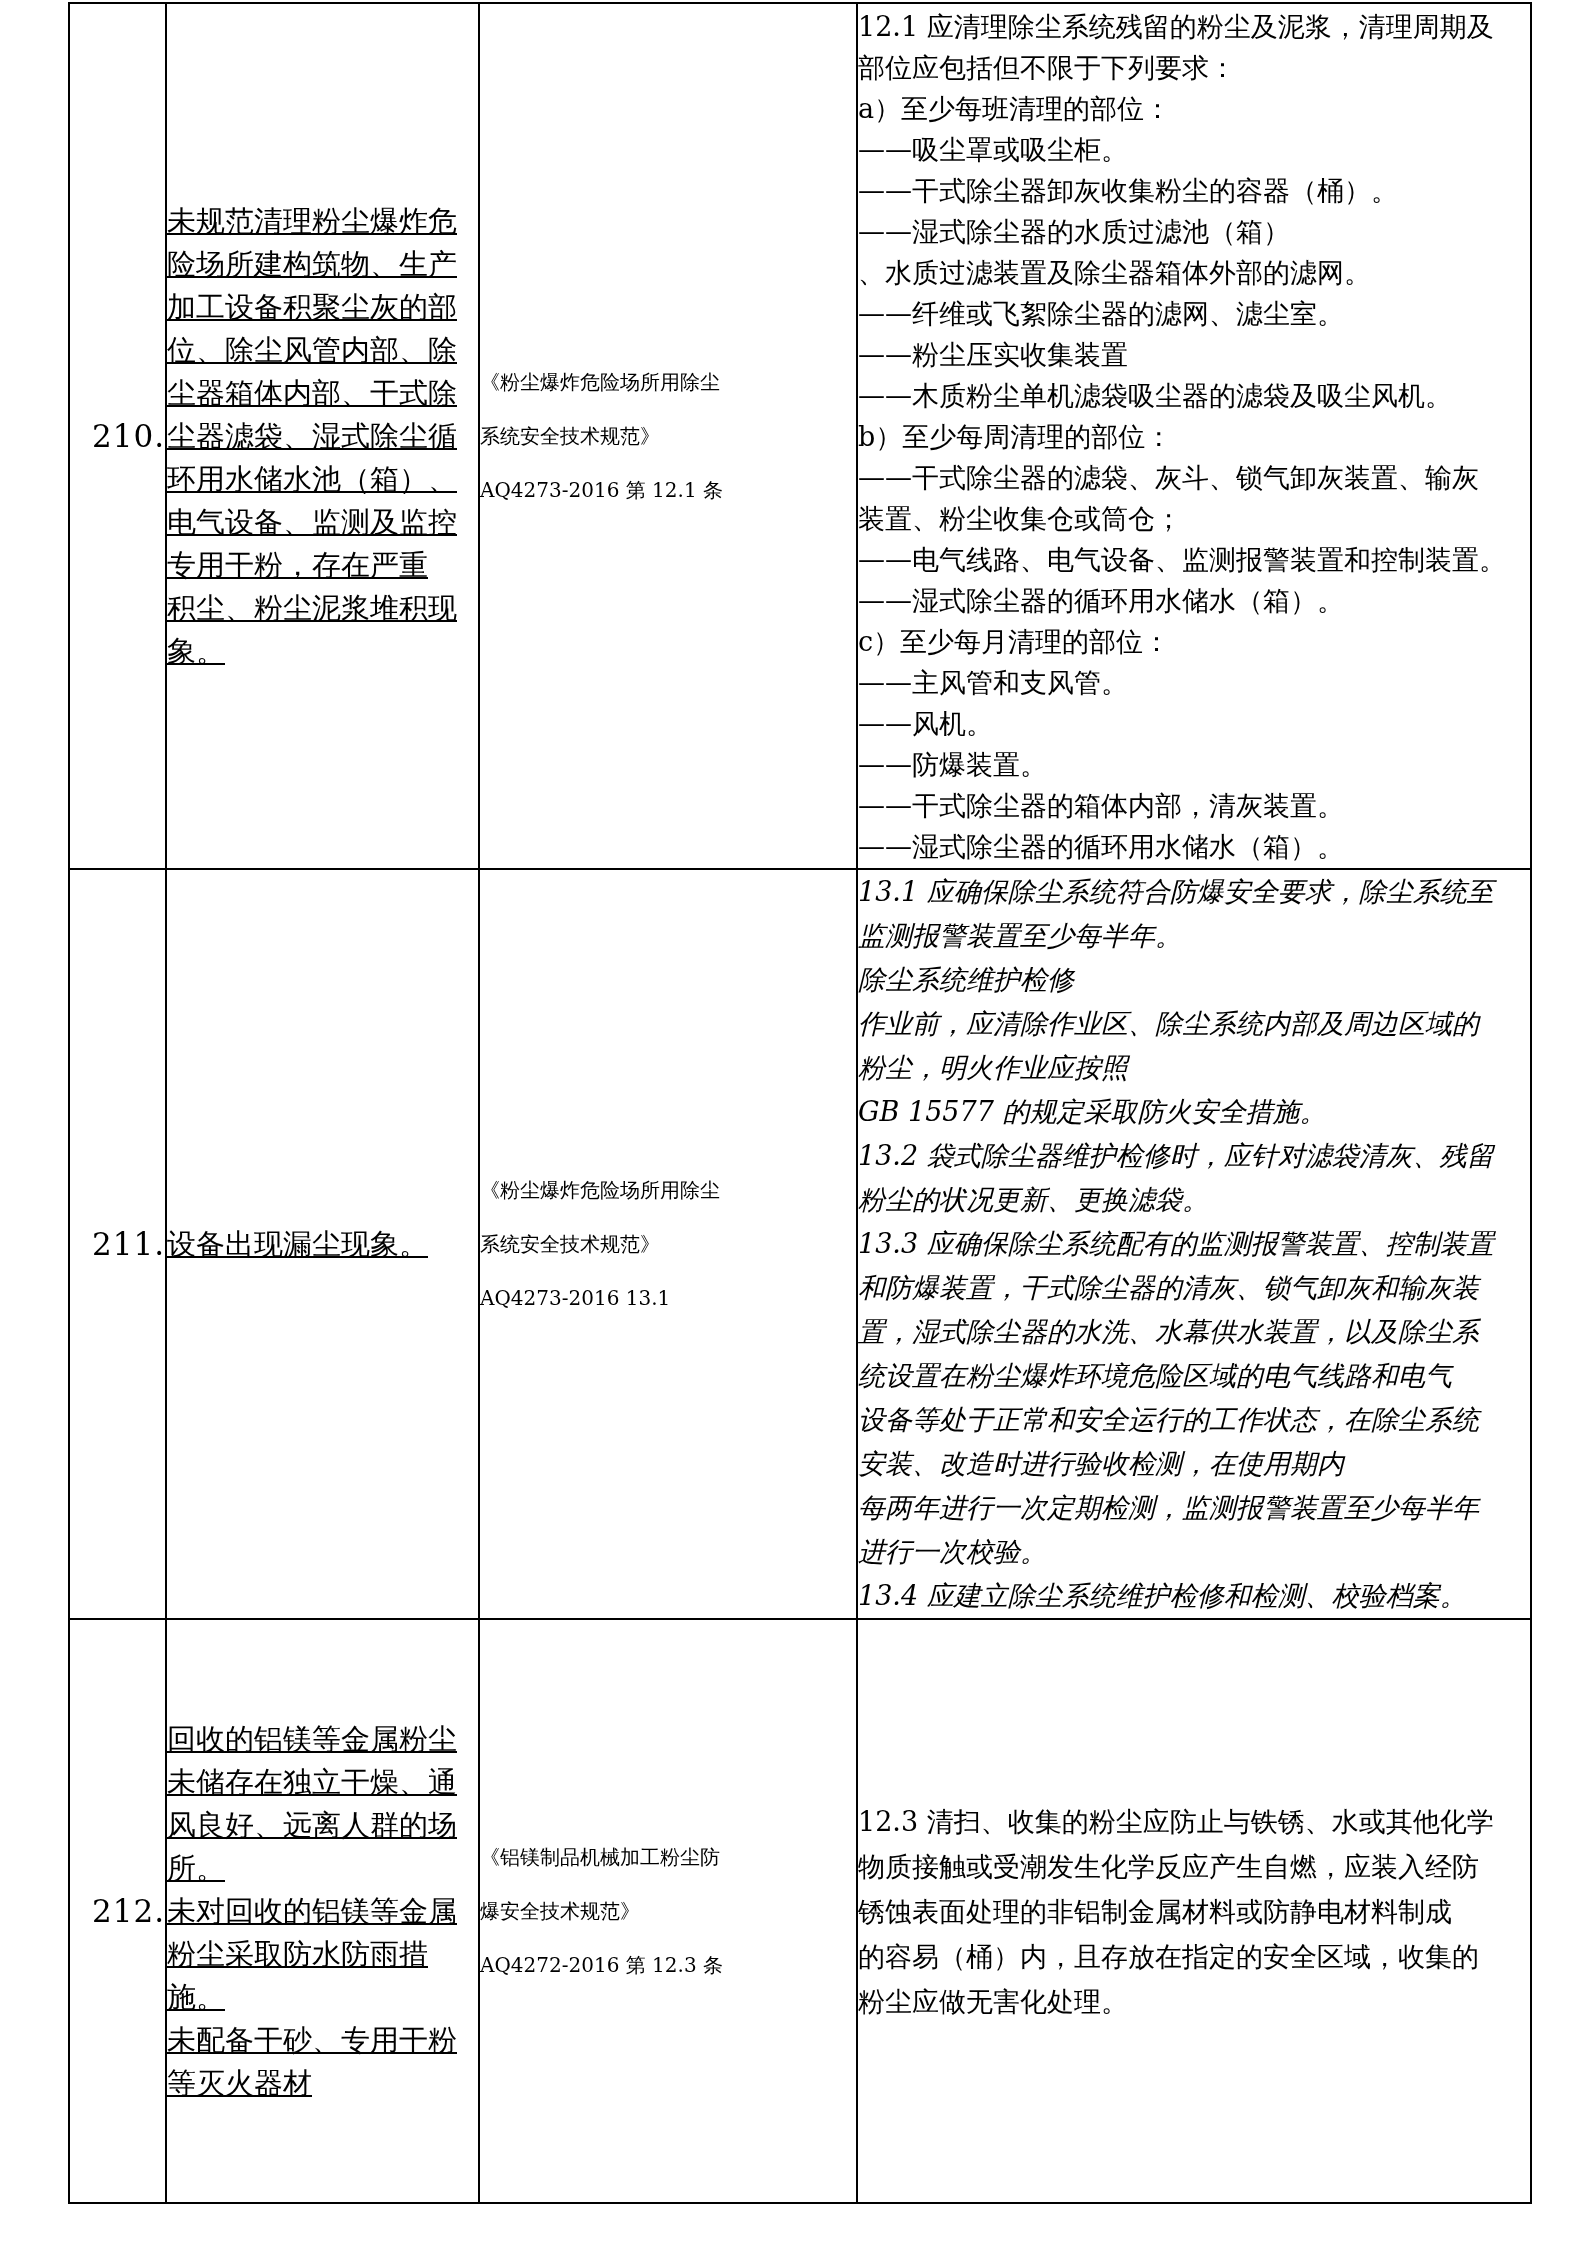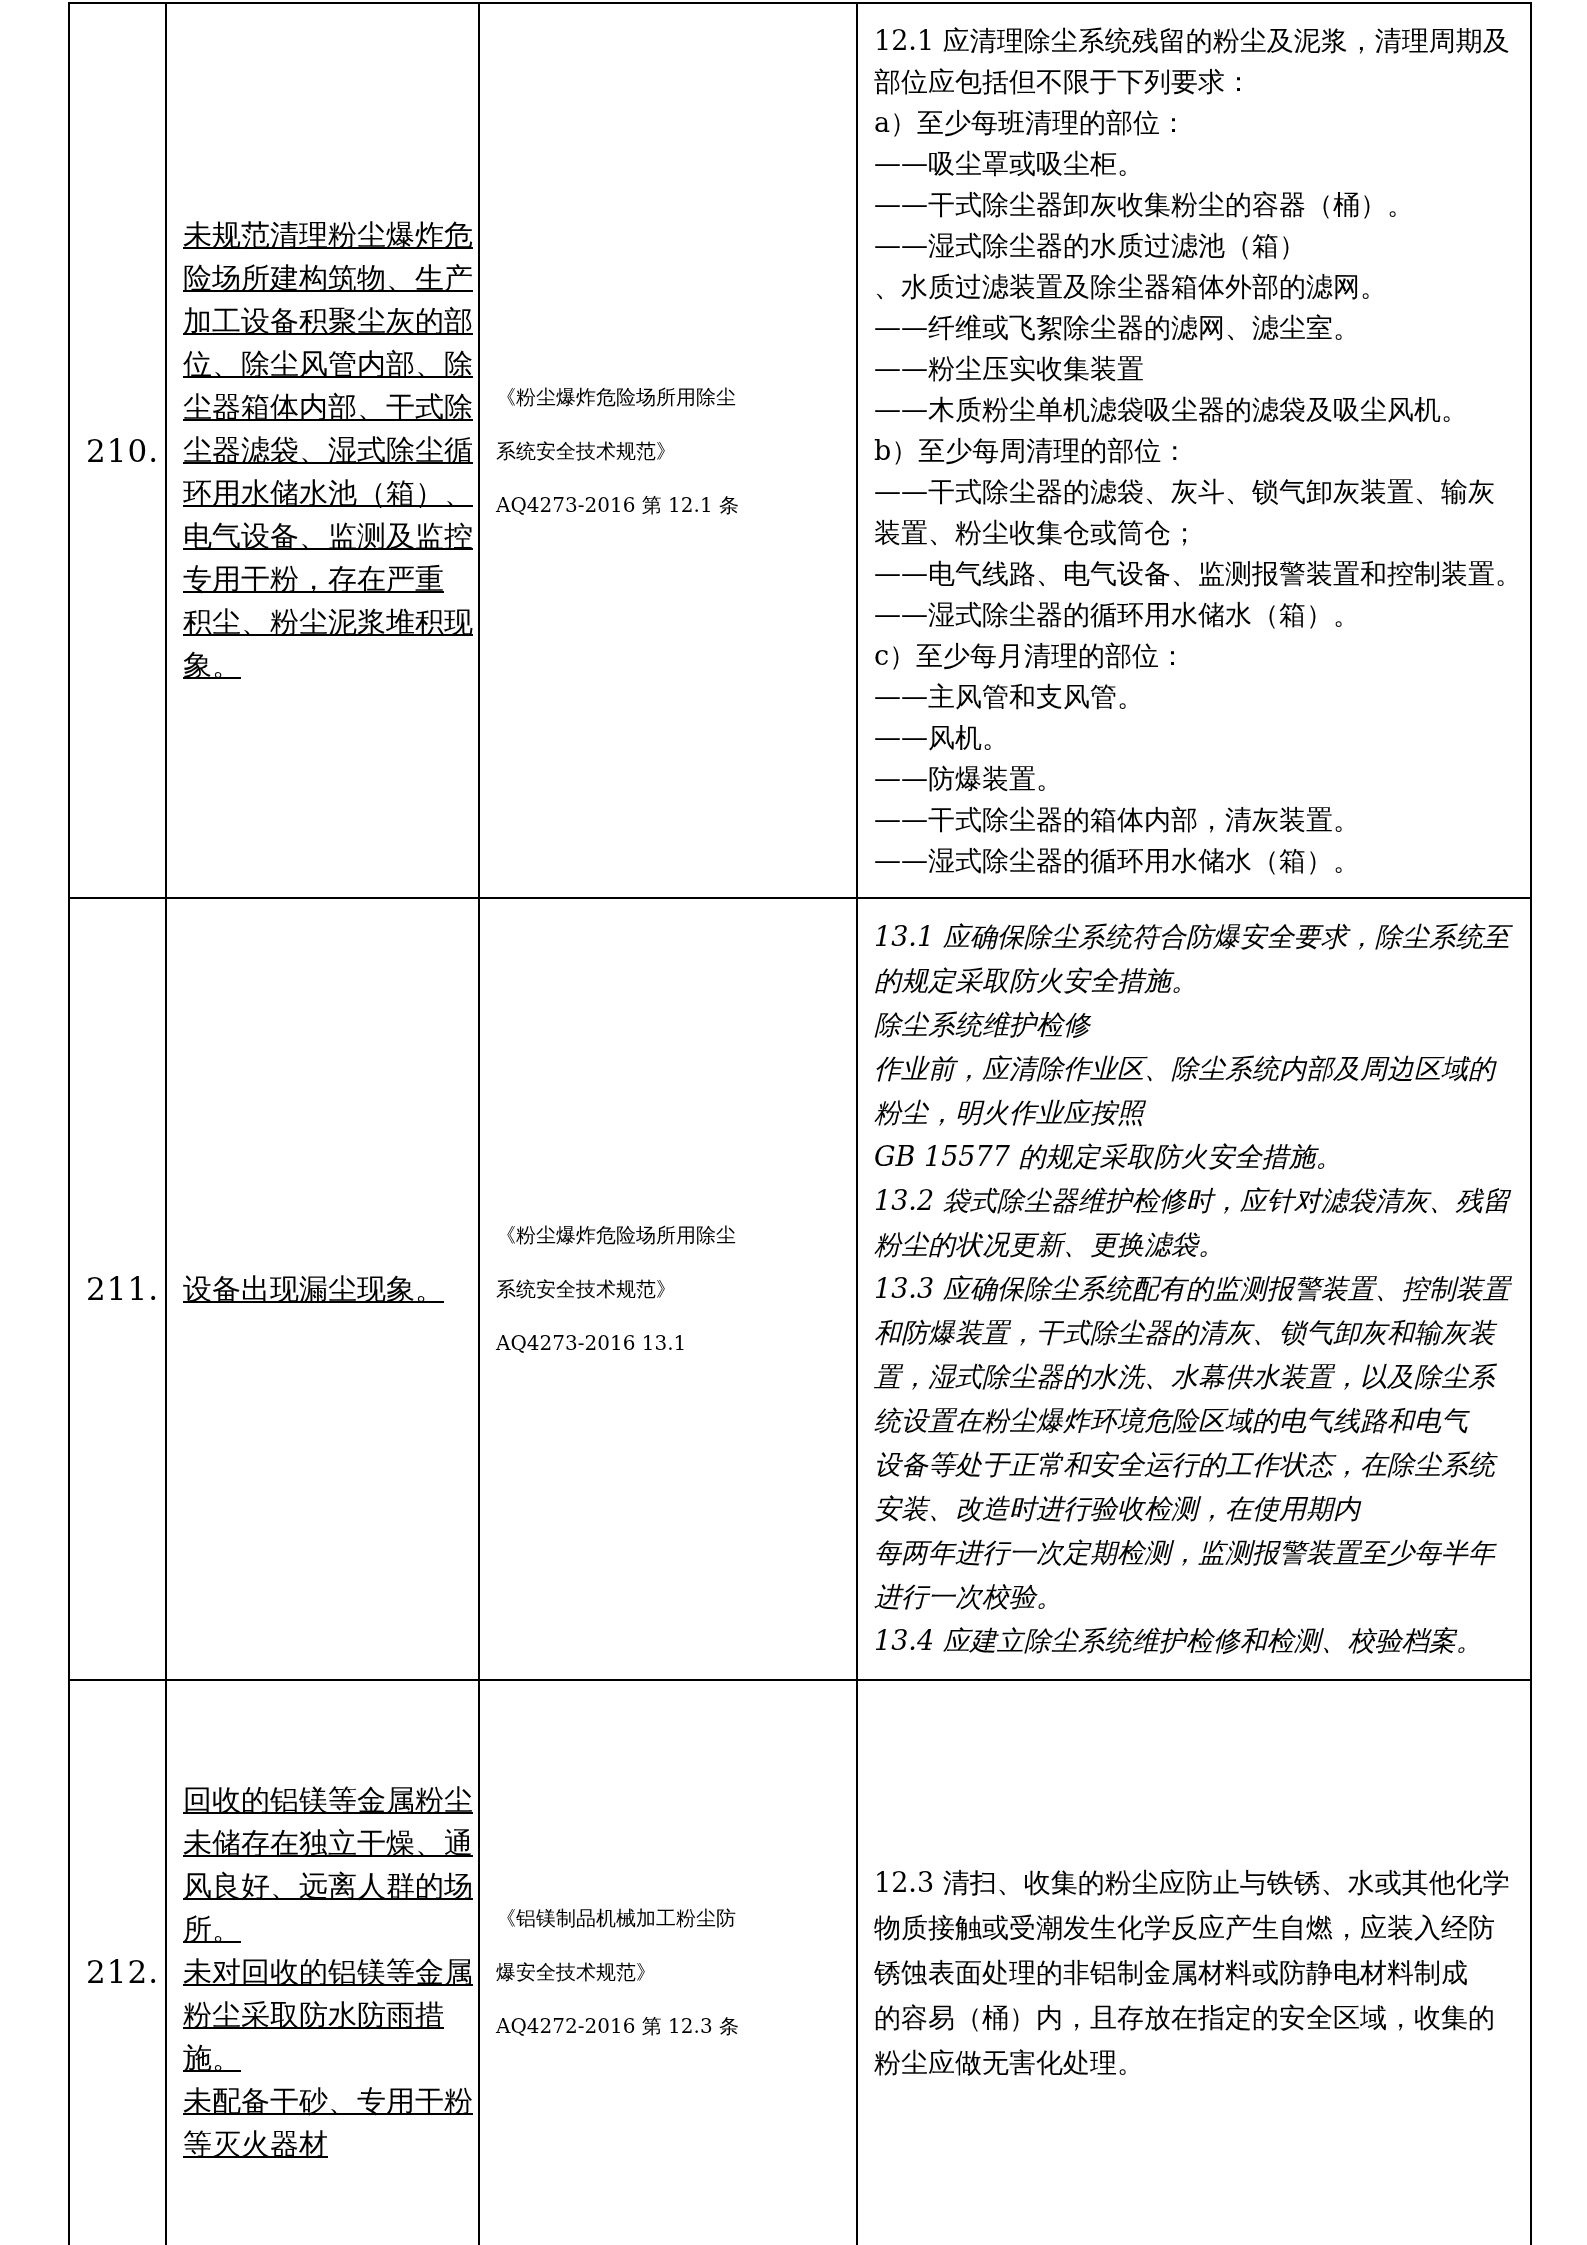--- a/index.html
+++ b/index.html
@@ -14,21 +14,21 @@
   table.tbl{
     position:absolute;left:68px;top:2px;
     width:1462px;
     border-collapse:collapse;
     table-layout:fixed;
   }
   table.tbl td{
     border:2px solid #000;
     vertical-align:middle;
     overflow:hidden;
-    padding:16px;
+    padding:0;
   }
   tr.r0{height:866px;}
   tr.r1{height:750px;}
   tr.r2{height:584px;}
 
   td.num{text-align:right;}
   td.num div{font-size:31px;letter-spacing:1px;}
 
   td.hazard{padding-left:17px;padding-right:4px;text-decoration:underline;}
   td.hazard .ln{font-size:29px;line-height:43px;white-space:nowrap;}
@@ -107,21 +107,21 @@
     <td class="hazard">
       <div class="ln">设备出现漏尘现象。</div>
     </td>
     <td class="standard">
       <div class="ln">《粉尘爆炸危险场所用除尘</div>
             <div class="ln">系统安全技术规范》</div>
             <div class="ln">AQ4273-2016 13.1</div>
     </td>
     <td class="req">
       <div class="ln">13.1 应确保除尘系统符合防爆安全要求，除尘系统至</div>
-            <div class="ln">的规定采取防火安全措施。</div>
+            <div class="ln">监测报警装置至少每半年。</div>
             <div class="ln">除尘系统维护检修</div>
             <div class="ln">作业前，应清除作业区、除尘系统内部及周边区域的</div>
             <div class="ln">粉尘，明火作业应按照</div>
             <div class="ln">GB 15577 的规定采取防火安全措施。</div>
             <div class="ln">13.2 袋式除尘器维护检修时，应针对滤袋清灰、残留</div>
             <div class="ln">粉尘的状况更新、更换滤袋。</div>
             <div class="ln">13.3 应确保除尘系统配有的监测报警装置、控制装置</div>
             <div class="ln">和防爆装置，干式除尘器的清灰、锁气卸灰和输灰装</div>
             <div class="ln">置，湿式除尘器的水洗、水幕供水装置，以及除尘系</div>
             <div class="ln">统设置在粉尘爆炸环境危险区域的电气线路和电气</div>

